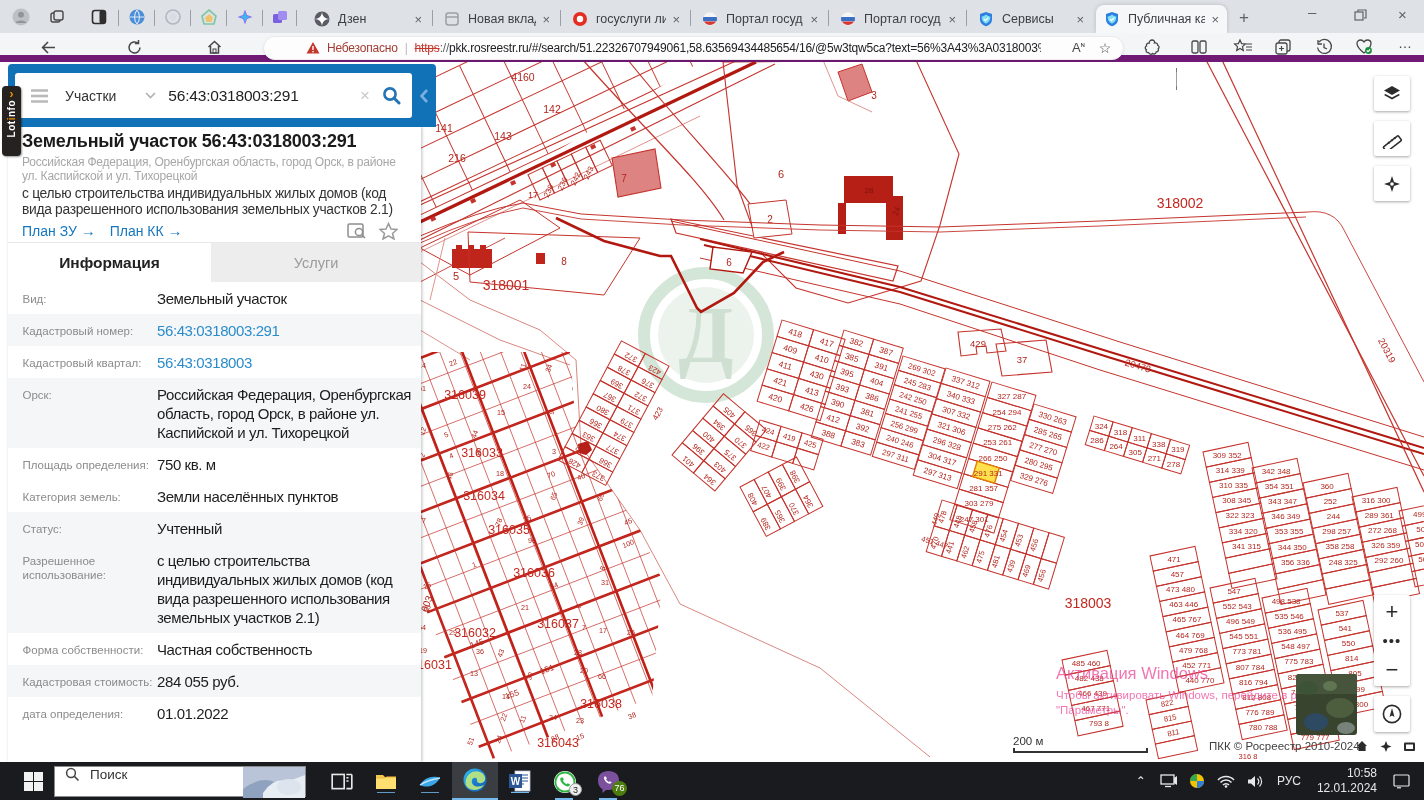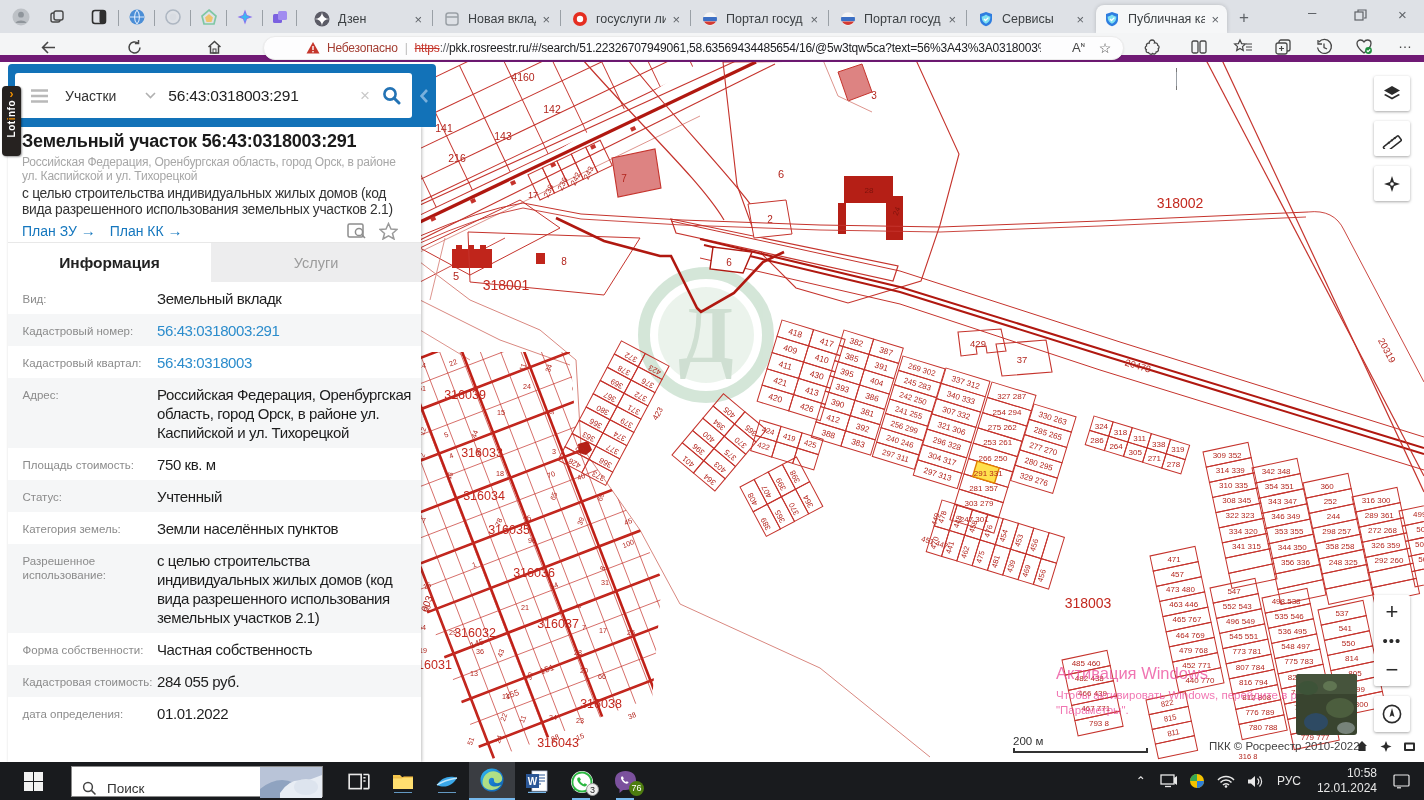--- a/index.html
+++ b/index.html
@@ -935,45 +935,45 @@
         </svg><svg width="19" height="18" viewBox="0 0 19 18" style="position:absolute;right:14px;top:0">
           <path d="M9.5 1.5 L12 7 L18 7.5 L13.5 11.5 L15 17 L9.5 13.8 L4 17 L5.5 11.5 L1 7.5 L7 7 Z" fill="none" stroke="#9a9a9a" stroke-width="1.5"></path>
         </svg></div>
     </div>
     <div style="margin-top:3px;border-top:1px solid #e8e8e8;height:40px;display:flex">
       <div style="width:203px;display:flex;align-items:center;justify-content:center;font-size:15.5px;font-weight:bold;color:#222">Информация</div>
       <div style="flex:1;background:#ededee;display:flex;align-items:center;justify-content:center;font-size:14.5px;color:#9b9b9b">Услуги</div>
     </div>
     <div class="prow" style="background:#fff">
       <div class="lab">Вид:</div>
-      <div class="val">Земельный вкладк</div>
+      <div class="val">Земельный участок</div>
     </div>
     <div class="prow" style="background:#f5f6f7">
       <div class="lab">Кадастровый номер:</div>
       <div class="val"><span class="glink">56:43:0318003:291</span></div>
     </div>
     <div class="prow" style="background:#fff">
       <div class="lab">Кадастровый квартал:</div>
       <div class="val"><span class="glink">56:43:0318003</span></div>
     </div>
     <div class="prow" style="background:#f5f6f7">
-      <div class="lab">Адрес:</div>
+      <div class="lab">Орск:</div>
       <div class="val">Российская Федерация, Оренбургская область, город Орск, в районе ул. Каспийской и ул. Тихорецкой</div>
     </div>
     <div class="prow" style="background:#fff">
-      <div class="lab">Площадь стоимость:</div>
+      <div class="lab">Площадь определения:</div>
       <div class="val">750 кв. м</div>
+    </div>
+    <div class="prow" style="background:#fff">
+      <div class="lab">Категория земель:</div>
+      <div class="val">Земли населённых пунктов</div>
     </div>
     <div class="prow" style="background:#f5f6f7">
       <div class="lab">Статус:</div>
       <div class="val">Учтенный</div>
-    </div>
-    <div class="prow" style="background:#fff">
-      <div class="lab">Категория земель:</div>
-      <div class="val">Земли населённых пунктов</div>
     </div>
     <div class="prow" style="background:#f5f6f7">
       <div class="lab">Разрешенное использование:</div>
       <div class="val">с целью строительства индивидуальных жилых домов (код вида разрешенного использования земельных участков 2.1)</div>
     </div>
     <div class="prow" style="background:#fff">
       <div class="lab">Форма собственности:</div>
       <div class="val">Частная собственность</div>
     </div>
     <div class="prow" style="background:#f5f6f7">
@@ -1011,21 +1011,21 @@
 <div class="mapbtn" style="left:1374px;top:696px;height:36px">
     <svg width="22" height="22" viewBox="0 0 22 22">
       <circle cx="11" cy="11" r="8.6" fill="none" stroke="#2b2b2b" stroke-width="1.6"></circle>
       <path d="M11 5 L13.5 14 L11 12.4 L8.5 14 Z" fill="#2b2b2b"></path>
     </svg>
   </div>
 <div class="abs" style="left:1013px;top:735px;z-index:25;font-size:11.5px;color:#333">
     <div style="text-align:left;width:135px">200 м</div>
     <div style="width:135px;height:5px;border-left:2px solid #333;border-right:2px solid #333;border-bottom:2px solid #333;margin-top:1px"></div>
   </div>
-<div class="abs" style="left:1209px;top:740px;z-index:25;font-size:11.5px;color:#3f3f3f">ПКК © Росреестр 2010-2022</div>
+<div class="abs" style="left:1209px;top:740px;z-index:25;font-size:11.5px;color:#3f3f3f">ПКК © Росреестр 2010-2024</div>
 <svg class="abs" style="left:1356px;top:740px;z-index:25" width="60" height="13" viewBox="0 0 60 13">
     <path d="M6 1 L11 6 H9.6 V11 H2.4 V6 H1 Z" fill="#2b2b2b"></path>
     <path d="M30 1 L31.6 4.9 L35.5 6.5 L31.6 8.1 L30 12 L28.4 8.1 L24.5 6.5 L28.4 4.9Z" fill="#2b2b2b"></path>
     <rect x="48" y="2.5" width="11" height="8.5" rx="1" fill="#2b2b2b"></rect>
     <rect x="50" y="4.5" width="7" height="4.5" fill="#fff"></rect>
   </svg>
 <div class="abs" style="left:1296px;top:674px;width:61px;height:61px;z-index:24;border-radius:3px;overflow:hidden">
 <svg width="61" height="61">
       <rect width="61" height="61" fill="#39442f"></rect>
 <rect x="0" y="0" width="61" height="20" fill="#46543c"></rect>
@@ -1040,21 +1040,21 @@
     <div style="font-size:11.5px;margin-top:5px;line-height:15px">Чтобы активировать Windows, перейдите в раздел<br>"Параметры".</div>
   </div>
 <div class="abs" style="left:1176px;top:68px;width:1px;height:22px;background:#777;z-index:22"></div>
 <div id="taskbar">
     <svg style="margin-left:24px" width="19" height="19" viewBox="0 0 19 19">
       <rect x="0" y="0" width="9" height="9" fill="#f2f2f2"></rect>
       <rect x="10" y="0" width="9" height="9" fill="#f2f2f2"></rect>
       <rect x="0" y="10" width="9" height="9" fill="#f2f2f2"></rect>
       <rect x="10" y="10" width="9" height="9" fill="#f2f2f2"></rect>
     </svg>
-    <div style="margin-left:28px;width:252px;height:31px;background:#fff;border:1px solid #8a8a8a;display:flex;align-items:flex-end;position:relative">
+    <div style="margin-left:11px;width:252px;height:31px;background:#fff;border:1px solid #8a8a8a;display:flex;align-items:flex-start;position:relative">
 <svg width="15" height="15" viewBox="0 0 15 15" style="margin-left:10px">
         <circle cx="6" cy="6" r="4.4" fill="none" stroke="#444" stroke-width="1.5"></circle>
         <path d="M9.4 9.4 L13.5 13.5" stroke="#444" stroke-width="1.5"></path>
       </svg>
 <span style="font-size:13.5px;color:#333;margin-left:10px">Поиск</span>
 <svg width="62" height="31" style="position:absolute;right:0;top:0">
         <rect width="62" height="31" fill="#b9c4d8"></rect>
         <path d="M0 22 Q18 8 34 16 T62 12 V31 H0Z" fill="#8fa3c0"></path>
         <path d="M20 26 Q30 10 46 14 L62 8 V31 H20Z" fill="#e8edf4"></path>
         <ellipse cx="46" cy="20" rx="12" ry="8" fill="#dde4ee"></ellipse>

